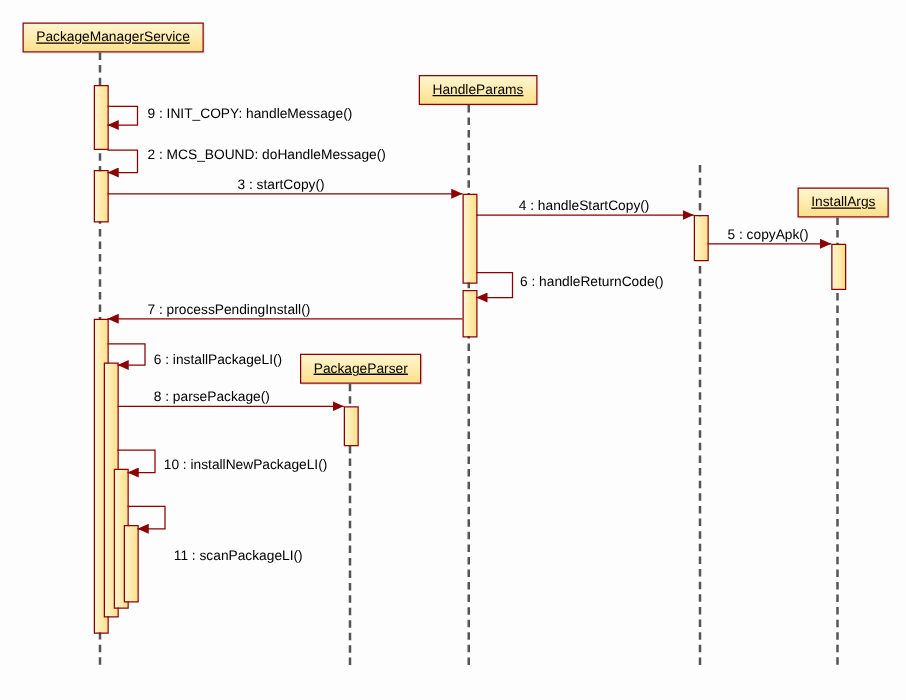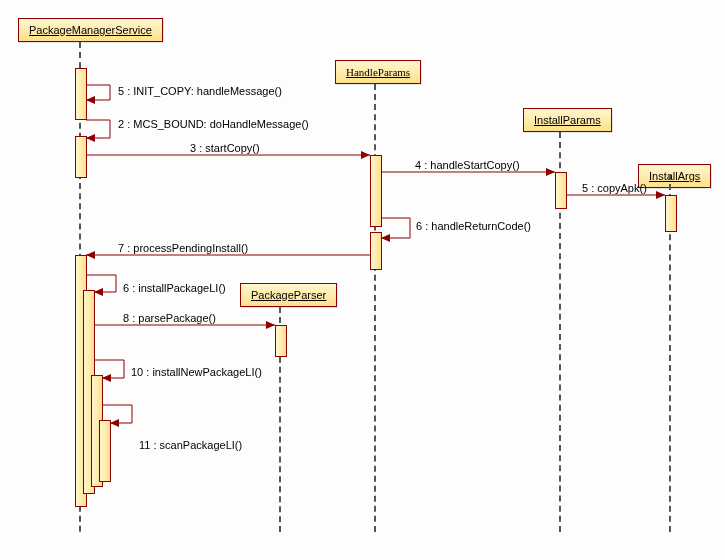--- a/index.html
+++ b/index.html
@@ -10,24 +10,23 @@
   .activation { position: absolute; background: linear-gradient(to right, #fff6d0, #fde08a); border: 1px solid #8b0000; width: 10px; }
   svg.arrows { position: absolute; top:0; left:0; width:725px; height:560px; pointer-events:none; }
   .msg-label { position: absolute; font-size: 11px; color: #000; white-space: nowrap; }
 </style>
 </head>
 <body>
 
 <div class="canvas">
 
   <div class="actor-head" style="left:18px; top:18px;"><span>PackageManagerService</span></div>
-  <div class="actor-head" style="left:335px; top:60px;font-family:Liberation Serif, serif;"><span>HandleParams</span></div>
+  <div class="actor-head" style="left:335px; top:60px;"><span>HandleParams</span></div>
   <div class="actor-head" style="left:240px; top:283px;text-decoration:underline;"><span>PackageParser</span></div>
-  <div class="actor-head" style="left:523px; top:108px;"><span>InstallParams</span></div>
-  <div class="actor-head" style="left:638px; top:150px;margin-top:14px;"><span>InstallArgs</span></div>
+  <div class="actor-head" style="left:638px; top:150px;"><span>InstallArgs</span></div>
 
   <div class="lifeline" style="left:79px; top:42px; height:510px;"></div>
   <div class="lifeline" style="left:374px; top:84px; height:468px;"></div>
   <div class="lifeline" style="left:279px; top:307px; height:245px;"></div>
   <div class="lifeline" style="left:559px; top:132px; height:410px;"></div>
   <div class="lifeline" style="left:669px; top:174px; height:378px;"></div>
 
   <div class="activation" style="left:75px; top:68px; height:50px;"></div>
   <div class="activation" style="left:75px; top:136px; height:40px;"></div>
 
@@ -68,21 +67,21 @@
 
     <path d="M86 275 L116 275 L116 292 L94 292" fill="none" stroke="#8b0000" marker-end="url(#ah)"></path>
 
     <line x1="94" y1="325" x2="275" y2="325" stroke="#8b0000" marker-end="url(#ah)"></line>
 
     <path d="M94 360 L124 360 L124 378 L102 378" fill="none" stroke="#8b0000" marker-end="url(#ah)"></path>
 
     <path d="M102 405 L132 405 L132 423 L110 423" fill="none" stroke="#8b0000" marker-end="url(#ah)"></path>
   </svg>
 
-  <div class="msg-label" style="left:118px; top:85px;">5 : INIT_COPY: handleMessage()</div>
+  <div class="msg-label" style="left:118px; top:85px;">9 : INIT_COPY: handleMessage()</div>
   <div class="msg-label" style="left:118px; top:118px;">2 : MCS_BOUND: doHandleMessage()</div>
   <div class="msg-label" style="left:190px; top:142px;">3 : startCopy()</div>
   <div class="msg-label" style="left:415px; top:159px;">4 : handleStartCopy()</div>
   <div class="msg-label" style="left:582px; top:182px;text-align:right;">5 : copyApk()</div>
   <div class="msg-label" style="left:416px; top:220px;">6 : handleReturnCode()</div>
   <div class="msg-label" style="left:118px; top:242px;">7 : processPendingInstall()</div>
   <div class="msg-label" style="left:123px; top:282px;">6 : installPackageLI()</div>
   <div class="msg-label" style="left:123px; top:312px;">8 : parsePackage()</div>
   <div class="msg-label" style="left:131px; top:366px;">10 : installNewPackageLI()</div>
   <div class="msg-label" style="left:139px; top:411px;margin-top:28px;">11 : scanPackageLI()</div>

